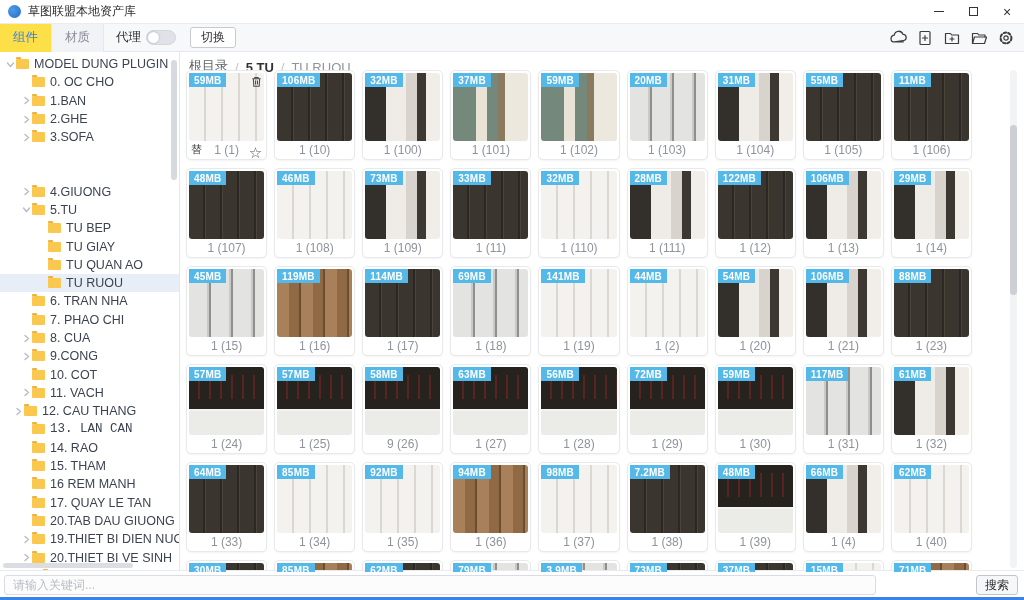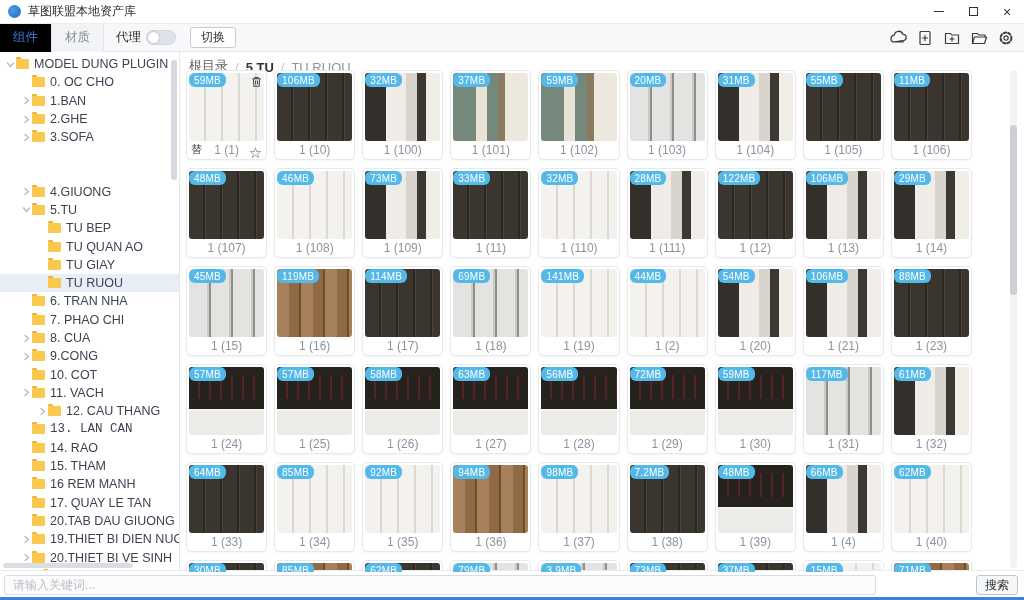--- a/index.html
+++ b/index.html
@@ -14,21 +14,21 @@
   .win-controls { margin-left:auto; display:flex; height:100%; }
   .win-btn { width:34px; height:100%; display:flex; align-items:center; justify-content:center; color:#333; cursor:pointer; }
   .glyph-min { width:10px; border-top:1px solid #333; display:inline-block; }
   .glyph-max { width:9px; height:9px; border:1.2px solid #333; display:inline-block; }
   .glyph-close { font-size:14px; line-height:1; }
 
   
   .tabbar { position:absolute; left:0; top:24px; width:1024px; height:28px; background:#f7f8fa;
             border-bottom:1px solid #e4e7ed; display:flex; align-items:center; }
   .tab { height:28px; line-height:27px; padding:0 13px; font-size:12.5px; border-right:1px solid #e4e7ed; cursor:pointer; }
-  .tab.active { background:#000000; color:var(--accent); }
+  .tab.active { background:#fde047; color:var(--accent); }
   .tab.inactive { background:#f2f3f6; color:#8a8f99; }
   .proxy-label { font-size:12.5px; color:#303133; margin-left:12px; }
   .toggle { width:30px; height:15px; border-radius:8px; background:#dfe2e8; border:1px solid #d3d6dc; margin-left:5px; position:relative; cursor:pointer; }
   .toggle .knob { position:absolute; left:1px; top:1px; width:11px; height:11px; border-radius:50%; background:#fff; box-shadow:0 0 2px rgba(0,0,0,.3); }
   .switch-btn { margin-left:14px; height:21px; padding:0 10px; font-size:12px; color:#303133; background:#fff;
                 border:1px solid #c6cad1; border-radius:3px; cursor:pointer; }
   .bar-icons { margin-left:auto; display:flex; align-items:center; gap:7px; padding-right:8px; }
   .bar-icon { width:20px; height:20px; display:flex; align-items:center; justify-content:center; cursor:pointer; }
   .bar-icon svg { stroke:#3c3c3c; fill:none; stroke-width:1.2; stroke-linecap:round; stroke-linejoin:round; }
 
@@ -56,21 +56,21 @@
   .bc-parent { color:#303133; font-weight:bold; cursor:pointer; }
   .bc-current { color:#909399; }
 
   .grid { position:absolute; left:5px; top:18px; width:786px; display:grid;
           grid-template-columns:repeat(9, 1fr); column-gap:7px; row-gap:8px; }
   .card { position:relative; height:90px; background:#fff; border:1px solid #e7e9ec; border-radius:5px;
           padding:2px; box-shadow:0 1px 2px rgba(0,0,0,.05); cursor:pointer; }
   .thumb { width:100%; height:68px; border-radius:3px; position:relative; overflow:hidden; }
   .card-label { text-align:center; font-size:12px; color:#8e939c; line-height:16px; margin-top:1px; }
   .badge { position:absolute; top:2px; left:2px; background:var(--badge); color:#fff; font-size:10px;
-           font-weight:normal; padding:1.5px 5px; border-radius:6px; z-index:2; letter-spacing:.2px; }
+           font-weight:bold; padding:1.5px 5px; border-radius:0; z-index:2; letter-spacing:.2px; }
   .ic-trash { position:absolute; top:3px; right:3px; z-index:3; }
   .ic-trash svg { stroke:#4a4a4a; fill:none; stroke-width:1.1; }
   .ic-replace { position:absolute; bottom:2px; left:4px; z-index:3; font-size:11px; color:#3f3f3f; }
   .ic-star { position:absolute; bottom:-1px; right:4px; z-index:3; font-size:15px; color:#555; line-height:1; }
 
   
   .t-light   { background:repeating-linear-gradient(90deg,#f4f2ef 0 15px,#dbd7d1 15px 17px),linear-gradient(#efede9,#e2dfda); }
   .t-dark    { background:repeating-linear-gradient(90deg,#3a362f 0 14px,#2b2823 14px 16px,#4a453a 16px 17px); }
   .t-green   { background:linear-gradient(90deg,#74897b 0 30%,#e9e3d6 30% 45%,#74897b 45% 60%,#8a7a5f 60% 70%,#ece8dd 70% 100%); }
   .t-gray    { background:repeating-linear-gradient(90deg,#e3e3e1 0 18px,#c9c9c6 18px 20px,#8f8f8c 20px 22px); }
@@ -213,27 +213,27 @@
         <span class="tree-label">5.TU</span>
       </div>
       <div class="tree-row" style="padding-left: 36px;">
         <span class="tree-arrow"></span>
         <span class="folder-icon"></span>
         <span class="tree-label">TU BEP</span>
       </div>
       <div class="tree-row" style="padding-left: 36px;">
         <span class="tree-arrow"></span>
         <span class="folder-icon"></span>
+        <span class="tree-label">TU GIAY</span>
+      </div>
+      <div class="tree-row" style="padding-left: 36px;">
+        <span class="tree-arrow"></span>
+        <span class="folder-icon"></span>
         <span class="tree-label">TU QUAN AO</span>
       </div>
-      <div class="tree-row" style="padding-left: 36px;">
-        <span class="tree-arrow"></span>
-        <span class="folder-icon"></span>
-        <span class="tree-label">TU GIAY</span>
-      </div>
       <div class="tree-row selected" style="padding-left: 36px;">
         <span class="tree-arrow"></span>
         <span class="folder-icon"></span>
         <span class="tree-label">TU RUOU</span>
       </div>
       <div class="tree-row" style="padding-left: 20px;">
         <span class="tree-arrow"></span>
         <span class="folder-icon"></span>
         <span class="tree-label">6. TRAN NHA</span>
       </div>
@@ -267,21 +267,21 @@
       </div>
       <div class="tree-row" style="padding-left: 20px;">
         <span class="tree-arrow right">
           <svg width="9" height="9" viewBox="0 0 9 9">
             <path d="M3 1.5 L6.5 4.5 L3 7.5" fill="none" stroke="#b6bcc6" stroke-width="1.4" stroke-linecap="round" stroke-linejoin="round"></path>
           </svg>
         </span>
         <span class="folder-icon"></span>
         <span class="tree-label">11. VACH</span>
       </div>
-      <div class="tree-row" style="padding-left: 36px;">
+      <div class="tree-row" style="padding-left: 12px;">
         <span class="tree-arrow right">
           <svg width="9" height="9" viewBox="0 0 9 9">
             <path d="M3 1.5 L6.5 4.5 L3 7.5" fill="none" stroke="#b6bcc6" stroke-width="1.4" stroke-linecap="round" stroke-linejoin="round"></path>
           </svg>
         </span>
         <span class="folder-icon"></span>
         <span class="tree-label">12. CAU THANG</span>
       </div>
       <div class="tree-row" style="padding-left: 20px; font-family: Liberation Mono, monospace;">
         <span class="tree-arrow"></span>
@@ -501,21 +501,21 @@
         <div class="card-label">1 (24)</div>
       </div>
       <div class="card">
         <span class="badge">57MB</span>
         <div class="thumb t-winebar"></div>
         <div class="card-label">1 (25)</div>
       </div>
       <div class="card">
         <span class="badge">58MB</span>
         <div class="thumb t-winebar"></div>
-        <div class="card-label">1 (26)</div>
+        <div class="card-label">9 (26)</div>
       </div>
       <div class="card">
         <span class="badge">63MB</span>
         <div class="thumb t-winebar"></div>
         <div class="card-label">1 (27)</div>
       </div>
       <div class="card">
         <span class="badge">56MB</span>
         <div class="thumb t-winebar"></div>
         <div class="card-label">1 (28)</div>

